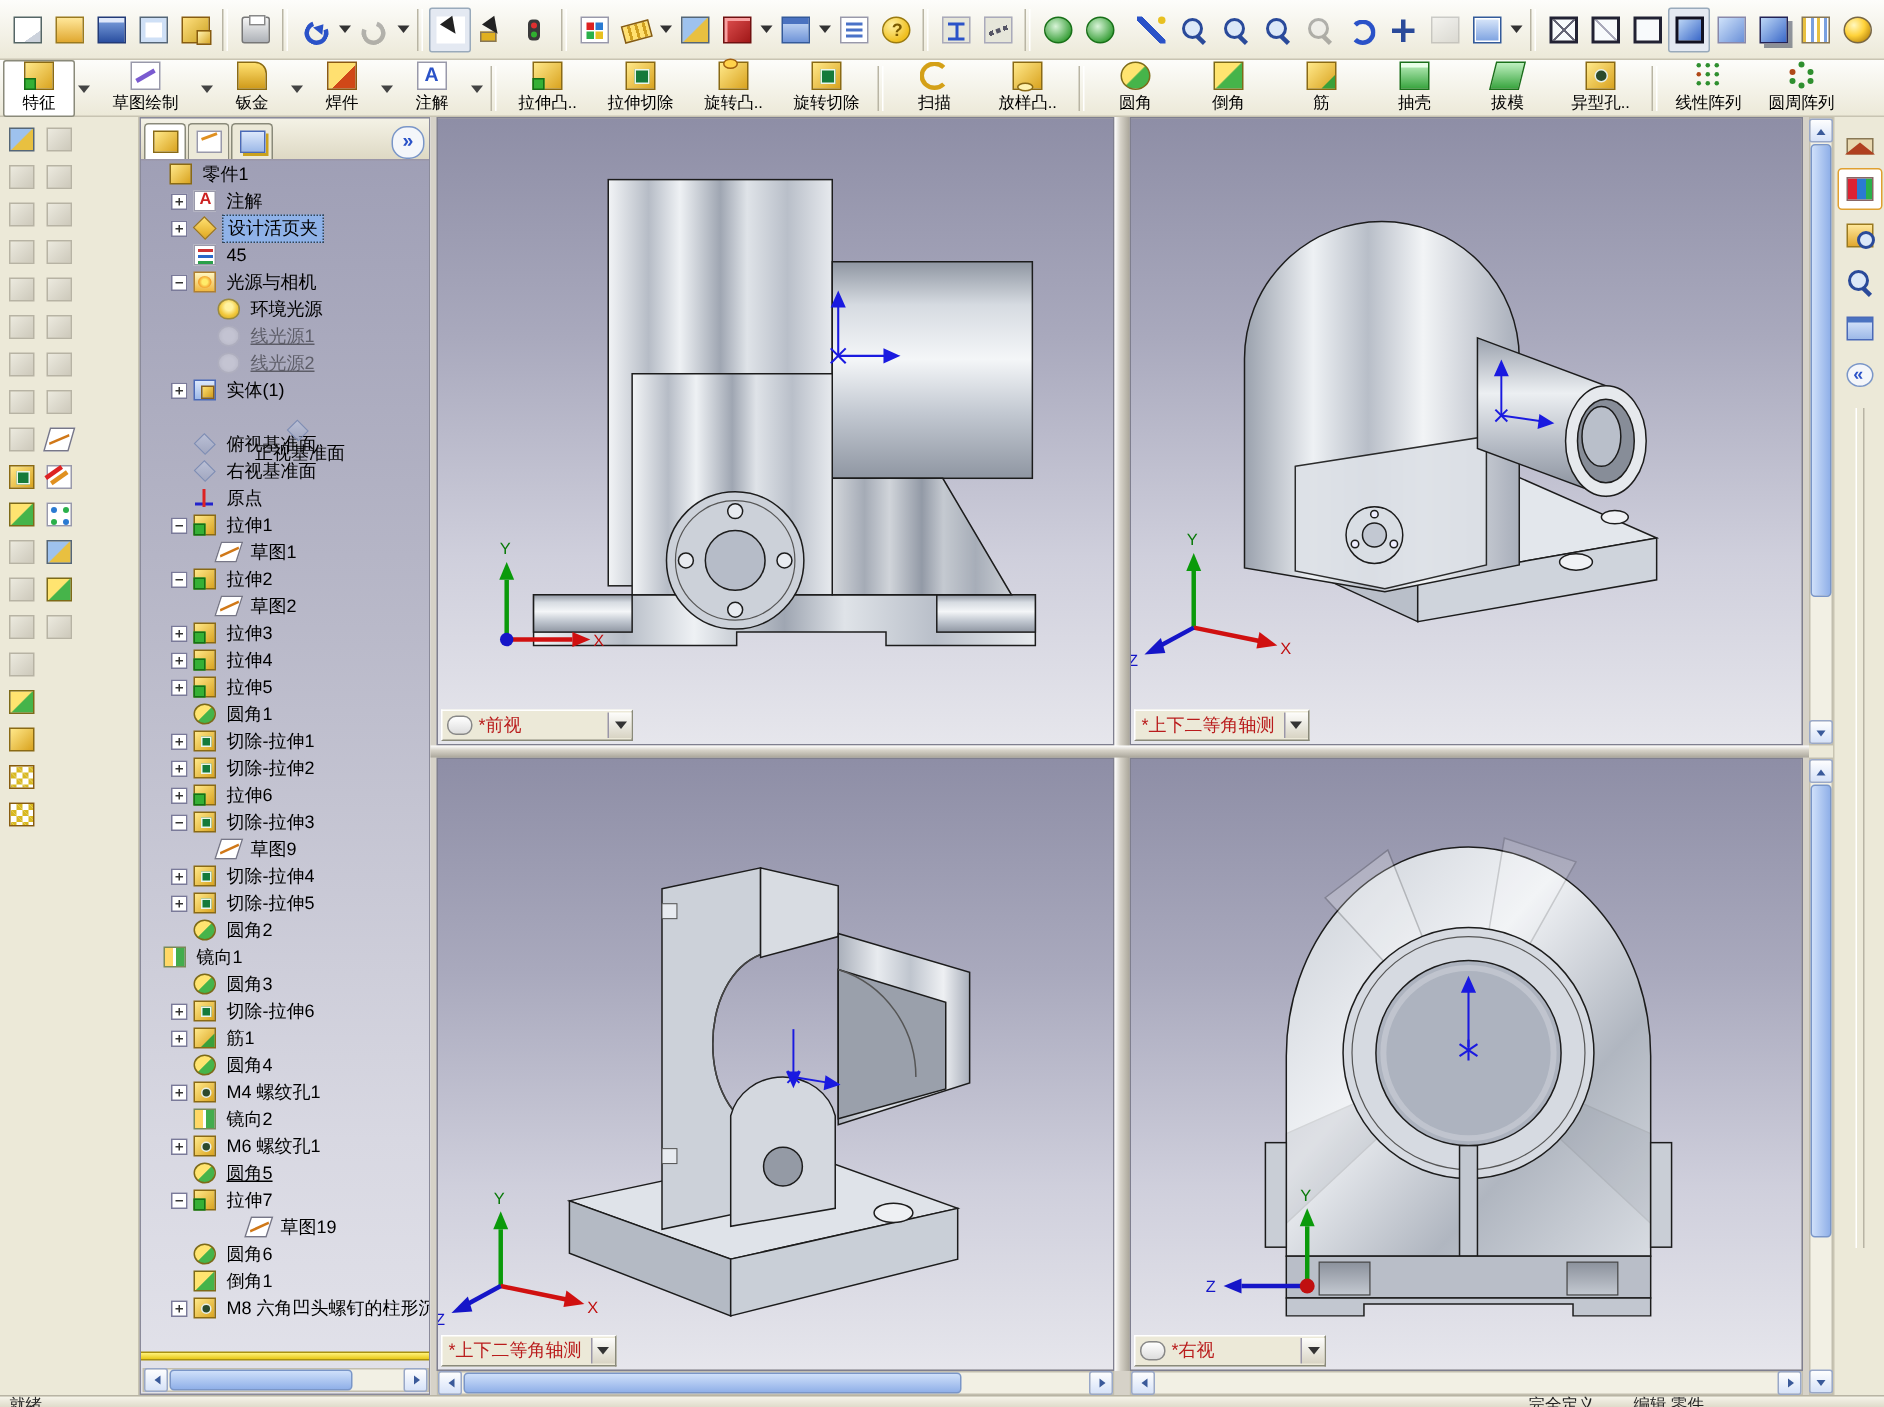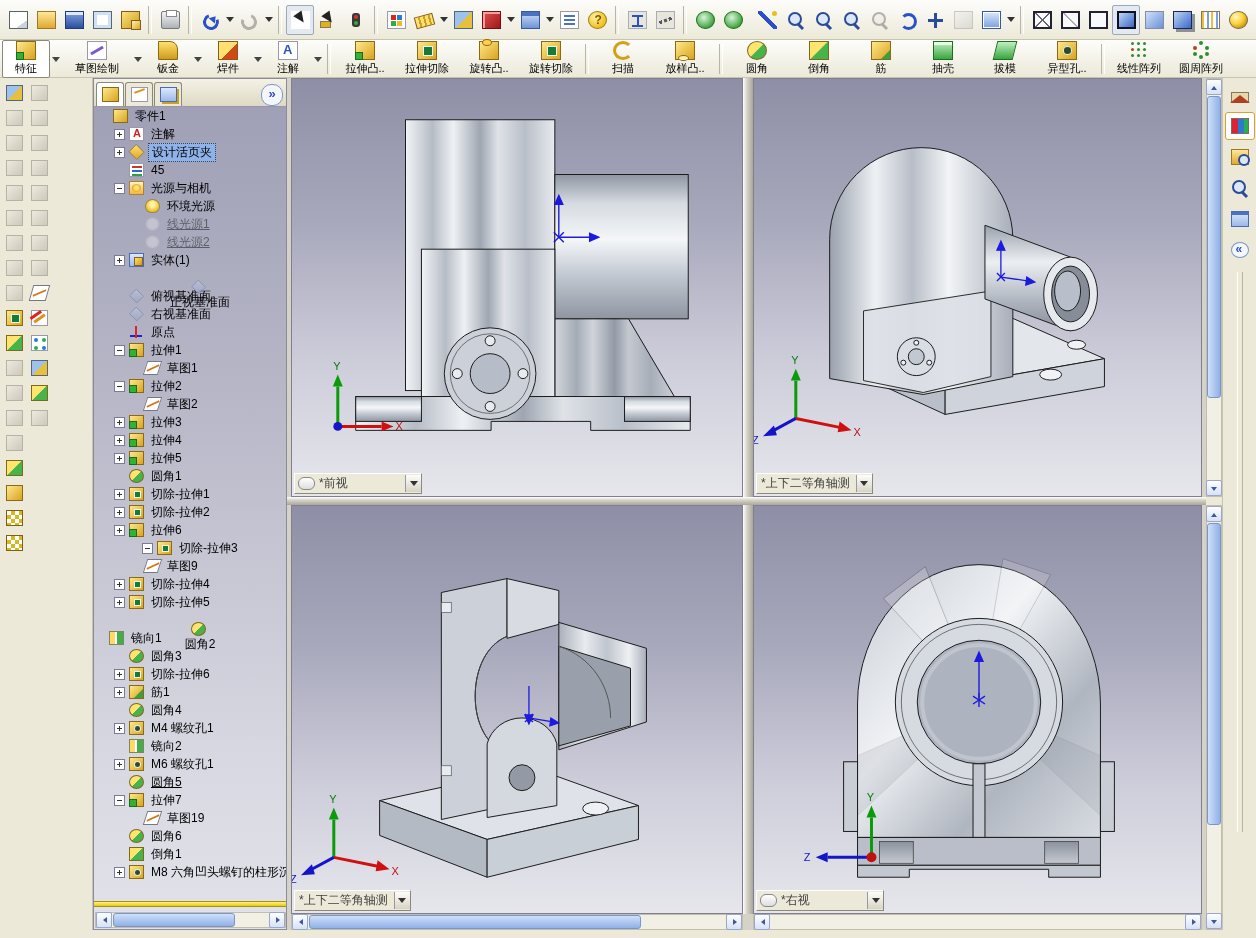--- a/index.html
+++ b/index.html
@@ -170,21 +170,21 @@
   .vthumb{width:12px;background:linear-gradient(90deg,#cfe0fa,#90b0e8);border:1px solid #7a96c8;border-radius:3px;margin:1px 0;}
 
   
   #viewport-zone{position:absolute;left:287px;top:78px;width:919px;height:852px;background:#d6d2c8;}
   .quad{position:absolute;background:linear-gradient(#8e8ea6,#a9a9bd 35%,#cfcfdc 70%,#e6e6ec);border:1px solid #7f7f8f;box-sizing:border-box;overflow:hidden;}
   #quad-front{left:4px;top:0;width:452px;height:419px;}
   #quad-isotop{left:466px;top:0;width:449px;height:419px;}
   #quad-isobottom{left:4px;top:427px;width:452px;height:409px;}
   #quad-right{left:466px;top:427px;width:449px;height:409px;}
   .quad svg{position:absolute;inset:0;width:100%;height:100%;}
-  .viewcombo{position:absolute;left:2px;bottom:2px;height:19px;background:#ece9d8;border:1px solid;border-color:#fff #8a8a7a #8a8a7a #fff;display:flex;align-items:center;font-size:12px;color:#404040;}
+  .viewcombo{position:absolute;left:2px;bottom:2px;height:19px;background:#ece9d8;border:1px solid;border-color:#fff #8a8a7a #8a8a7a #fff;display:flex;align-items:center;font-size:12px;color:#b91c1c;}
   .viewcombo .vtext{padding:0 4px;min-width:80px;}
   .linkicon{width:15px;height:11px;margin-left:3px;border:1px solid #888;border-radius:6px;background:linear-gradient(#fff,#ddd);flex:none;}
   .combo-dd{width:15px;height:17px;margin-left:2px;border-left:1px solid #9a96a8;background:linear-gradient(#fdfdfb,#d8d4c4);display:flex;align-items:center;justify-content:center;flex:none;}
   .combo-dd::after{content:"";border:4px solid transparent;border-top:5px solid #333;margin-top:4px;}
   #vsplit{position:absolute;left:456px;top:0;width:10px;height:836px;background:linear-gradient(90deg,#fff,#d6d2c8 40%,#aaa69a);}
   #hsplit{position:absolute;left:0;top:419px;width:919px;height:8px;background:linear-gradient(#fff,#d6d2c8 40%,#aaa69a);}
 
   
   #tree-splitter{position:absolute;left:287px;top:78px;width:4px;height:852px;background:#d6d2c8;border-left:1px solid #fff;border-right:1px solid #999;box-sizing:border-box;}
   #tree-splitter .harr{position:absolute;left:-2px;width:0;height:0;border:4px solid transparent;border-right:5px solid #222;}
@@ -673,41 +673,41 @@
         <div class="trow" style="padding-left: 20px;">
           <span class="exp plus"></span>
           <i class="ti treei ti-cut-extrude"></i>
           <span class="tlabel">切除-拉伸2</span>
         </div>
         <div class="trow" style="padding-left: 20px;">
           <span class="exp plus"></span>
           <i class="ti treei ti-extrude"></i>
           <span class="tlabel">拉伸6</span>
         </div>
-        <div class="trow" style="padding-left: 20px; margin-left: 28px;">
+        <div class="trow" style="padding-left: 20px;">
           <span class="exp "></span>
           <i class="ti treei ti-cut-extrude"></i>
           <span class="tlabel">切除-拉伸3</span>
         </div>
         <div class="trow" style="padding-left: 36px;">
           <span class="exp hidden"></span>
           <i class="ti treei ti-sketch"></i>
           <span class="tlabel">草图9</span>
         </div>
         <div class="trow" style="padding-left: 20px;">
           <span class="exp plus"></span>
           <i class="ti treei ti-cut-extrude"></i>
           <span class="tlabel">切除-拉伸4</span>
         </div>
         <div class="trow" style="padding-left: 20px;">
           <span class="exp plus"></span>
           <i class="ti treei ti-cut-extrude"></i>
           <span class="tlabel">切除-拉伸5</span>
         </div>
-        <div class="trow" style="padding-left: 20px; flex-direction: column;">
+        <div class="trow" style="padding-left: 20px;">
           <span class="exp hidden"></span>
           <i class="ti treei ti-fillet"></i>
           <span class="tlabel">圆角2</span>
         </div>
         <div class="trow" style="">
           <span class="exp hidden"></span>
           <i class="ti treei ti-mirror"></i>
           <span class="tlabel">镜向1</span>
         </div>
         <div class="trow" style="padding-left: 20px;">
@@ -748,21 +748,21 @@
         <div class="trow" style="padding-left: 20px; text-decoration: underline;">
           <span class="exp hidden"></span>
           <i class="ti treei ti-fillet"></i>
           <span class="tlabel">圆角5</span>
         </div>
         <div class="trow" style="padding-left: 20px;">
           <span class="exp "></span>
           <i class="ti treei ti-extrude"></i>
           <span class="tlabel">拉伸7</span>
         </div>
-        <div class="trow" style="padding-left: 36px;">
+        <div class="trow" style="padding-left: 56px;">
           <span class="exp hidden"></span>
           <i class="ti treei ti-sketch"></i>
           <span class="tlabel">草图19</span>
         </div>
         <div class="trow" style="padding-left: 20px;">
           <span class="exp hidden"></span>
           <i class="ti treei ti-fillet"></i>
           <span class="tlabel">圆角6</span>
         </div>
         <div class="trow" style="padding-left: 20px;">
@@ -1067,13 +1067,20 @@
         <div class="tpbtn">
           <i class="tp-ic tp-view-palette"></i>
         </div>
         <div class="tpbtn">
           <i class="tp-ic tp-collapse"></i>
         </div>
       </div>
     <div class="tp-ridge"></div>
   </div>
 
+  <div id="status-bar">
+    <span class="sleft">就绪</span>
+    <span class="sright">
+      <span>完全定义</span>
+      <span>编辑 零件</span>
+    </span>
+  </div>
 </div>
 
 </body></html>

